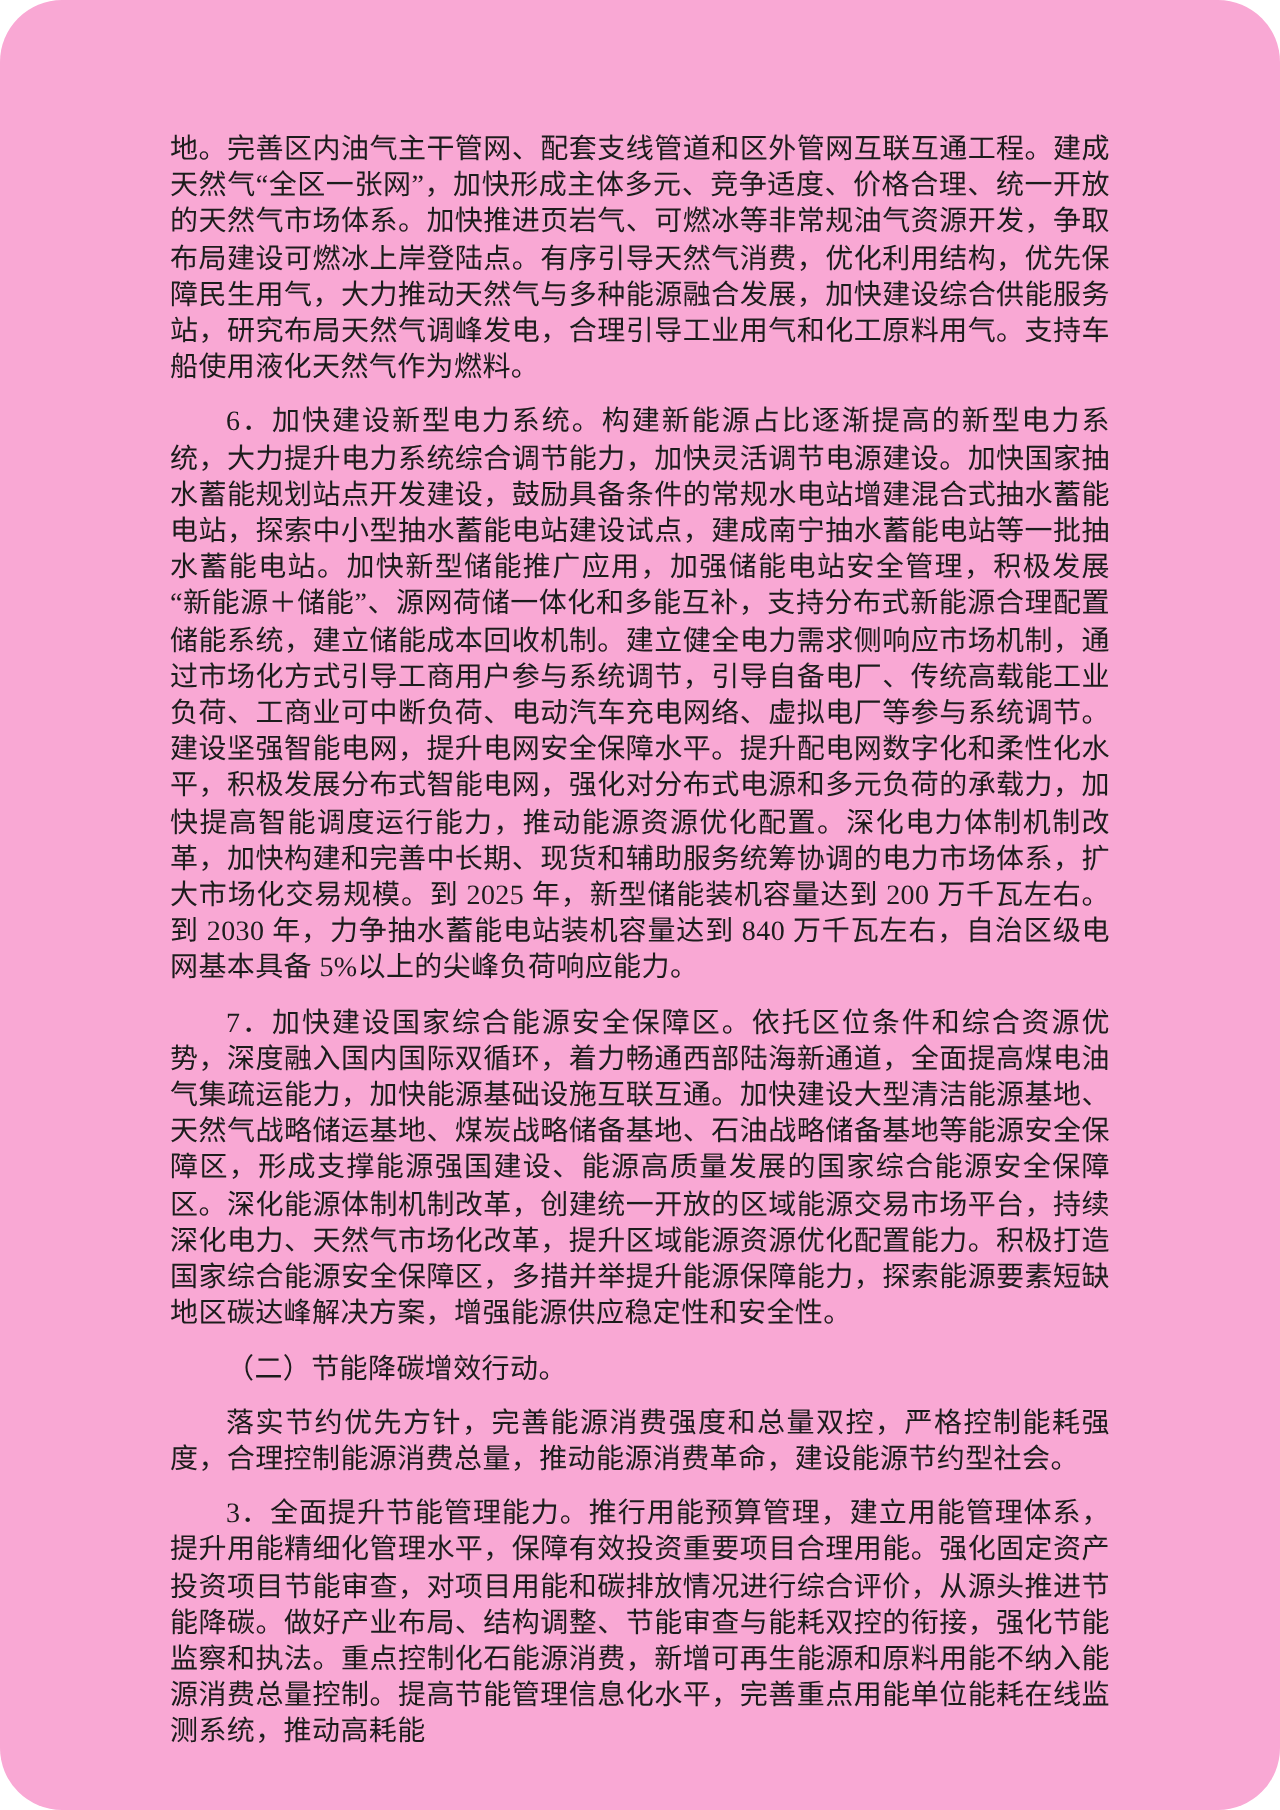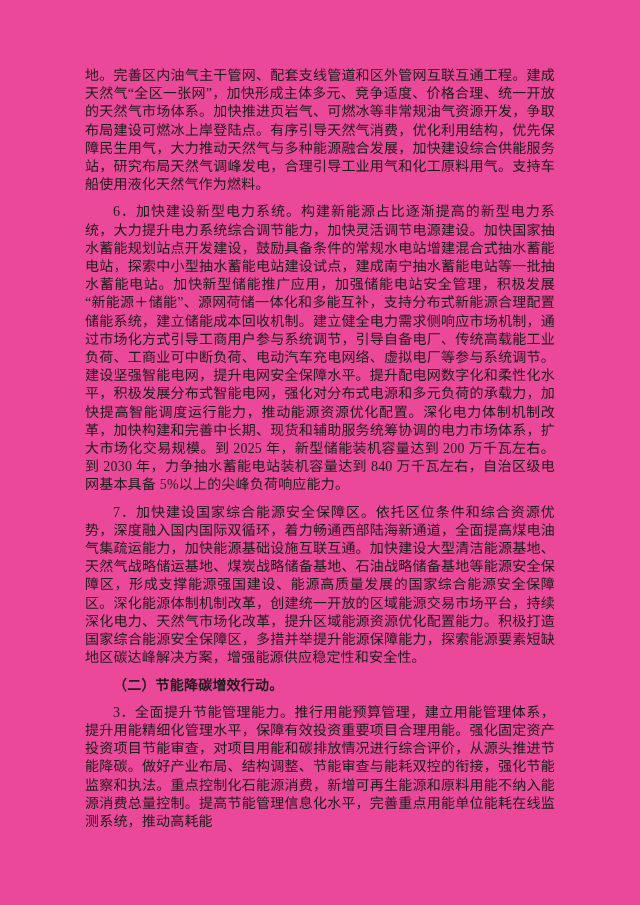--- a/index.html
+++ b/index.html
@@ -11,21 +11,22 @@
     width: 640px;
     height: 905px;
     overflow: hidden;
     position: relative;
   }
   .doc-page {
     box-sizing: border-box;
     width: 640px;
     height: 905px;
     padding: 67px 85px 12px 85px;
-    background: #ec4899;
+    background: #f9a8d4;
+    border-radius: 31px;
   }
   .doc-body {
     width: 470px;
     font-family: "Liberation Serif", "DejaVu Serif", serif;
     font-size: 14px;
     line-height: 18.2px;
     color: #1c1c1c;
     text-align: justify;
     letter-spacing: 0.2px;
   }
@@ -34,27 +35,28 @@
     padding: 0;
     word-break: break-all;
   }
   .doc-body p:first-child {
     margin-top: 0;
   }
   .indent {
     text-indent: 2em;
   }
   .heading {
-    font-weight: bold;
+    font-weight: normal;
   }
 </style>
 </head>
 <body>
 
 <div class="doc-page">
   <div class="doc-body">
     <p>地。完善区内油气主干管网、配套支线管道和区外管网互联互通工程。建成天然气“全区一张网”，加快形成主体多元、竞争适度、价格合理、统一开放的天然气市场体系。加快推进页岩气、可燃冰等非常规油气资源开发，争取布局建设可燃冰上岸登陆点。有序引导天然气消费，优化利用结构，优先保障民生用气，大力推动天然气与多种能源融合发展，加快建设综合供能服务站，研究布局天然气调峰发电，合理引导工业用气和化工原料用气。支持车船使用液化天然气作为燃料。</p>
     <p class="indent">6．加快建设新型电力系统。构建新能源占比逐渐提高的新型电力系统，大力提升电力系统综合调节能力，加快灵活调节电源建设。加快国家抽水蓄能规划站点开发建设，鼓励具备条件的常规水电站增建混合式抽水蓄能电站，探索中小型抽水蓄能电站建设试点，建成南宁抽水蓄能电站等一批抽水蓄能电站。加快新型储能推广应用，加强储能电站安全管理，积极发展“新能源＋储能”、源网荷储一体化和多能互补，支持分布式新能源合理配置储能系统，建立储能成本回收机制。建立健全电力需求侧响应市场机制，通过市场化方式引导工商用户参与系统调节，引导自备电厂、传统高载能工业负荷、工商业可中断负荷、电动汽车充电网络、虚拟电厂等参与系统调节。建设坚强智能电网，提升电网安全保障水平。提升配电网数字化和柔性化水平，积极发展分布式智能电网，强化对分布式电源和多元负荷的承载力，加快提高智能调度运行能力，推动能源资源优化配置。深化电力体制机制改革，加快构建和完善中长期、现货和辅助服务统筹协调的电力市场体系，扩大市场化交易规模。到 2025 年，新型储能装机容量达到 200 万千瓦左右。到 2030 年，力争抽水蓄能电站装机容量达到 840 万千瓦左右，自治区级电网基本具备 5%以上的尖峰负荷响应能力。</p>
     <p class="indent">7．加快建设国家综合能源安全保障区。依托区位条件和综合资源优势，深度融入国内国际双循环，着力畅通西部陆海新通道，全面提高煤电油气集疏运能力，加快能源基础设施互联互通。加快建设大型清洁能源基地、天然气战略储运基地、煤炭战略储备基地、石油战略储备基地等能源安全保障区，形成支撑能源强国建设、能源高质量发展的国家综合能源安全保障区。深化能源体制机制改革，创建统一开放的区域能源交易市场平台，持续深化电力、天然气市场化改革，提升区域能源资源优化配置能力。积极打造国家综合能源安全保障区，多措并举提升能源保障能力，探索能源要素短缺地区碳达峰解决方案，增强能源供应稳定性和安全性。</p>
     <p class="indent heading">（二）节能降碳增效行动。</p>
+    <p class="indent">落实节约优先方针，完善能源消费强度和总量双控，严格控制能耗强度，合理控制能源消费总量，推动能源消费革命，建设能源节约型社会。</p>
     <p class="indent">3．全面提升节能管理能力。推行用能预算管理，建立用能管理体系，提升用能精细化管理水平，保障有效投资重要项目合理用能。强化固定资产投资项目节能审查，对项目用能和碳排放情况进行综合评价，从源头推进节能降碳。做好产业布局、结构调整、节能审查与能耗双控的衔接，强化节能监察和执法。重点控制化石能源消费，新增可再生能源和原料用能不纳入能源消费总量控制。提高节能管理信息化水平，完善重点用能单位能耗在线监测系统，推动高耗能</p>
   </div>
 </div>
 
 </body></html>

